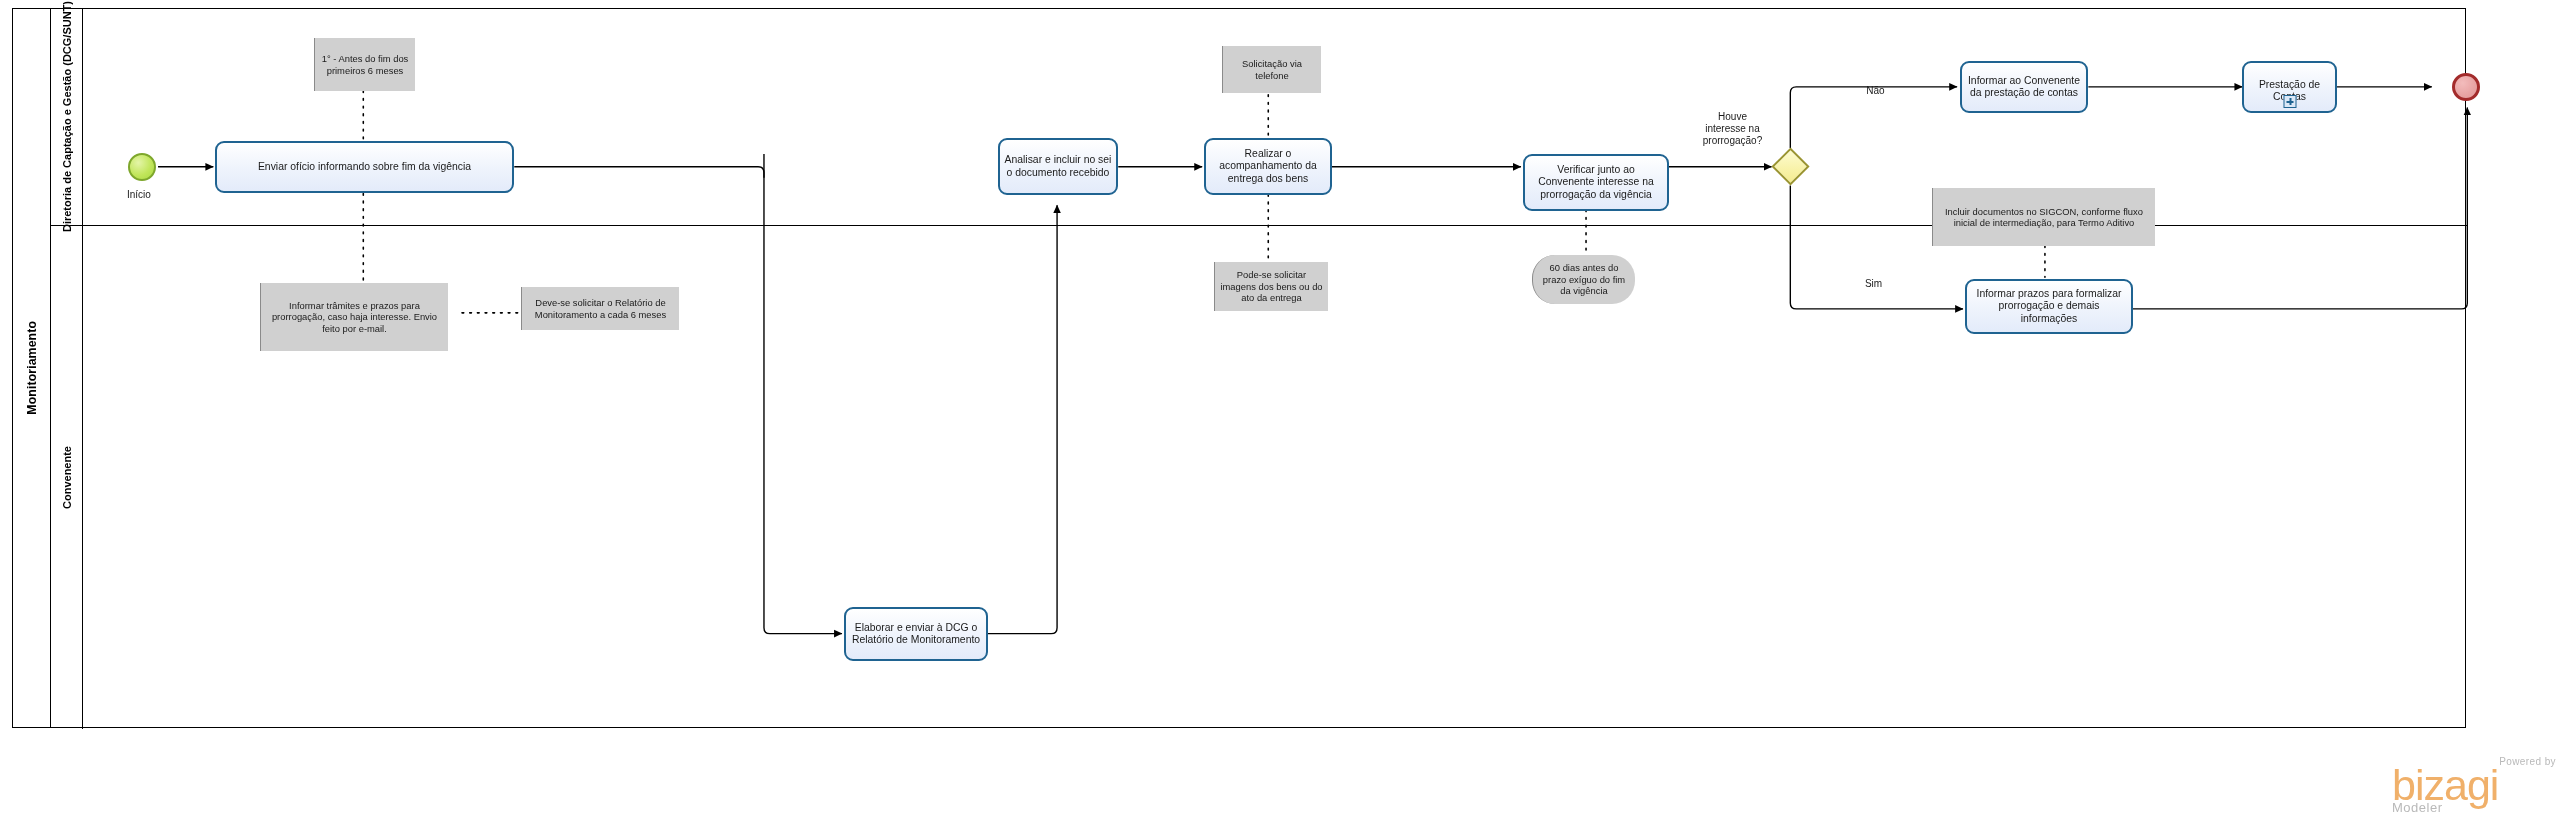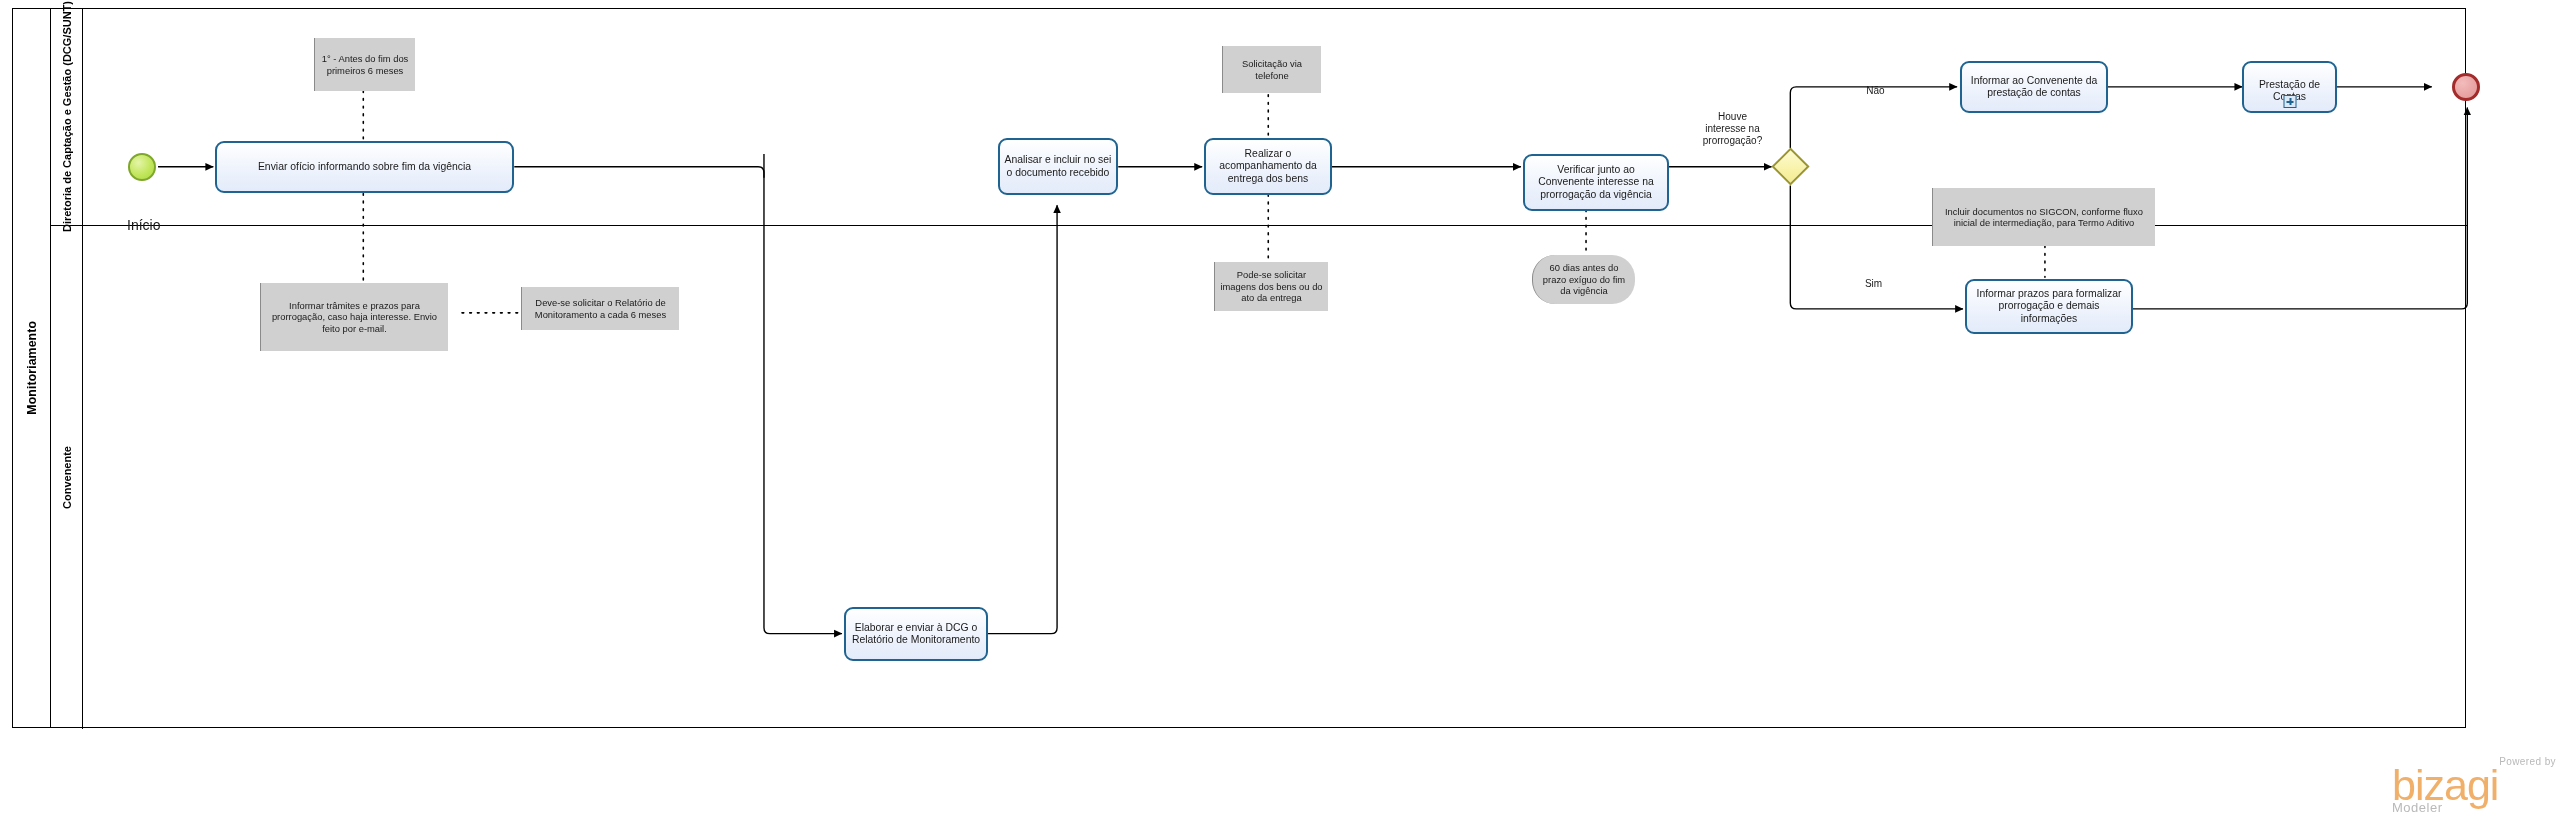--- a/index.html
+++ b/index.html
@@ -132,24 +132,23 @@
     width:27px;height:27px;
     margin:5.4px 0 0 5.4px;
     transform:rotate(45deg);
     background:linear-gradient(135deg,#fdfbd0 0%,#f8f2a8 60%,#f4eb90 100%);
     border:2px solid #9a9431;
     box-sizing:border-box;
   }
 
   .evlabel{
     position:absolute;
-    font-size:14px;
+    font-size:10px;
     color:#1a1a1a;
     white-space:nowrap;
-    margin-top:28px;
   }
   .flowlabel{
     position:absolute;
     font-size:10px;
     line-height:12px;
     color:#1a1a1a;
     text-align:center;
     white-space:pre;
   }
 
@@ -265,21 +264,21 @@
   </div>
 
   <div class="task" style="left:1204px;top:138px;width:128px;height:57px;">
     <span class="tlabel">Realizar o acompanhamento da entrega dos bens</span>
   </div>
 
   <div class="task" style="left:1523px;top:138px;width:146px;height:57px;margin-top:16px;">
     <span class="tlabel">Verificar junto ao Convenente interesse na prorrogação da vigência</span>
   </div>
 
-  <div class="task" style="left:1960px;top:61px;width:148px;height:52px;">
+  <div class="task" style="left:1960px;top:61px;width:128px;height:52px;">
     <span class="tlabel">Informar ao Convenente da prestação de contas</span>
   </div>
 
   <div class="task" style="left:1965px;top:279px;width:168px;height:55px;">
     <span class="tlabel">Informar prazos para formalizar prorrogação e demais informações</span>
   </div>
 
   <div class="task subproc" style="left:2242px;top:61px;width:95px;height:52px;">
     <span class="tlabel">Prestação de Contas</span>
     <span class="plusmark"></span>

